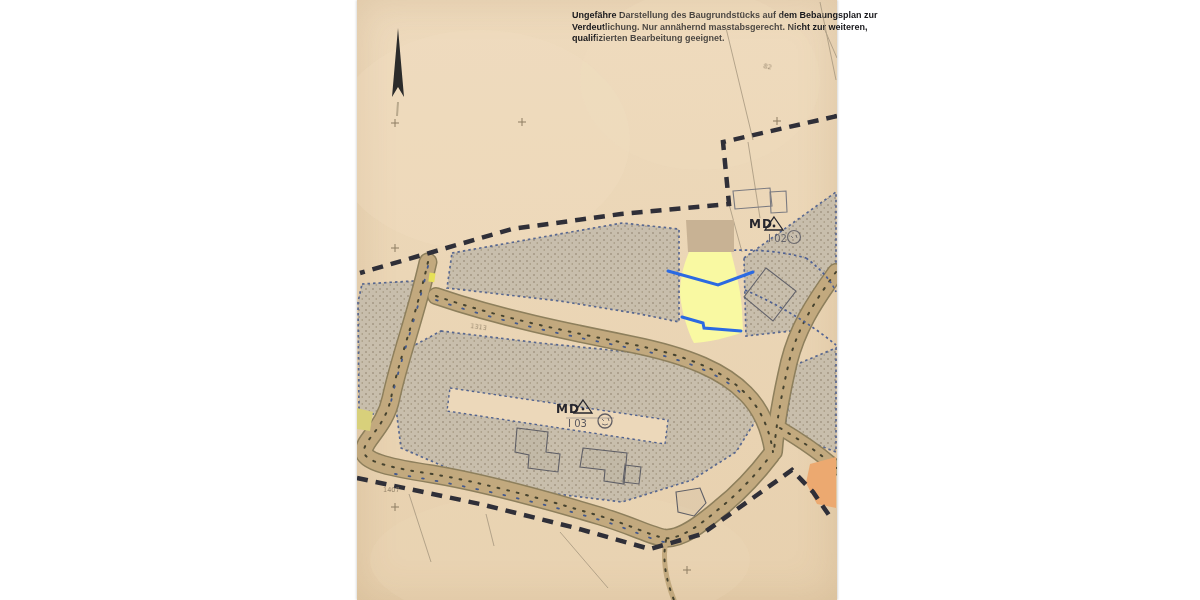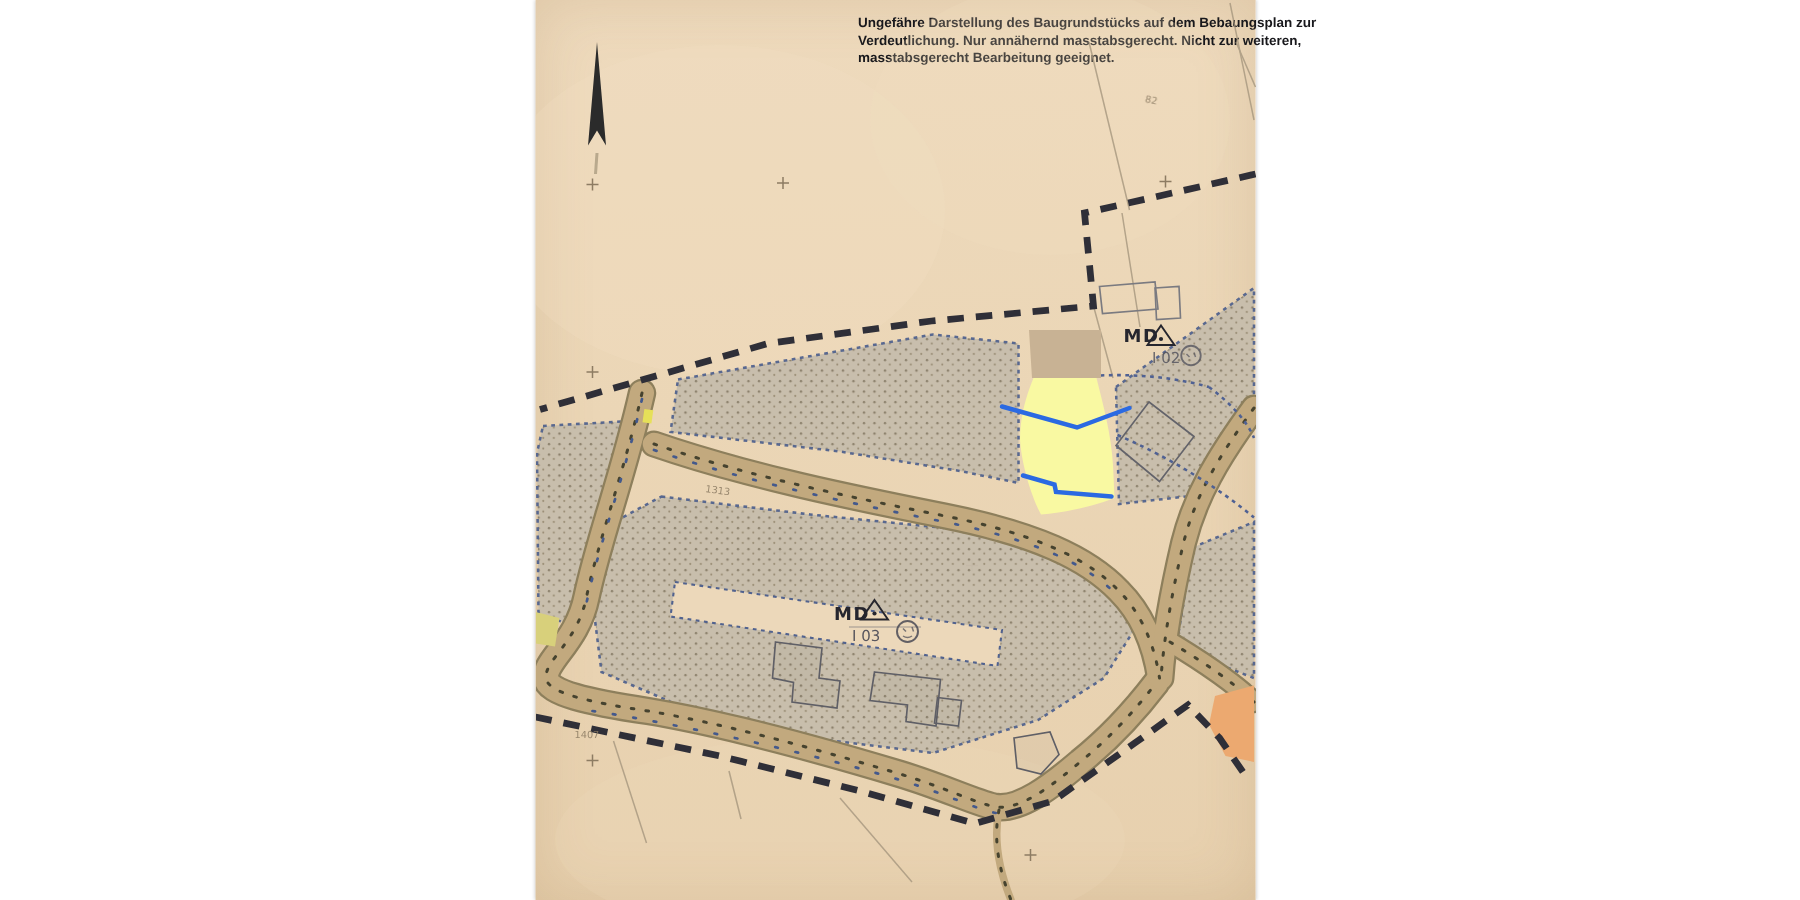--- a/index.html
+++ b/index.html
@@ -16,21 +16,21 @@
 </style>
 </head>
 <body>
 
 <div id="stage">
   <div id="scan">
 
     <div class="disclaimer">
       <div>Ungefähre Darstellung des Baugrundstücks auf dem Bebaungsplan zur</div>
       <div>Verdeutlichung. Nur annähernd masstabsgerecht. Nicht zur weiteren,</div>
-      <div>masstabsgerecht Bearbeitung geeignet.</div>
+      <div>qualifizierten Bearbeitung geeignet.</div>
     </div>
 
     <svg width="480" height="600" viewBox="357 0 480 600">
       <defs>
         <pattern id="stip" width="7" height="7" patternUnits="userSpaceOnUse">
           <rect width="7" height="7" fill="#c7bdac"></rect>
           <circle cx="2" cy="2" r="0.8" fill="#857a66"></circle>
           <circle cx="5.2" cy="5" r="0.7" fill="#93876f"></circle>
         </pattern>
       </defs>

